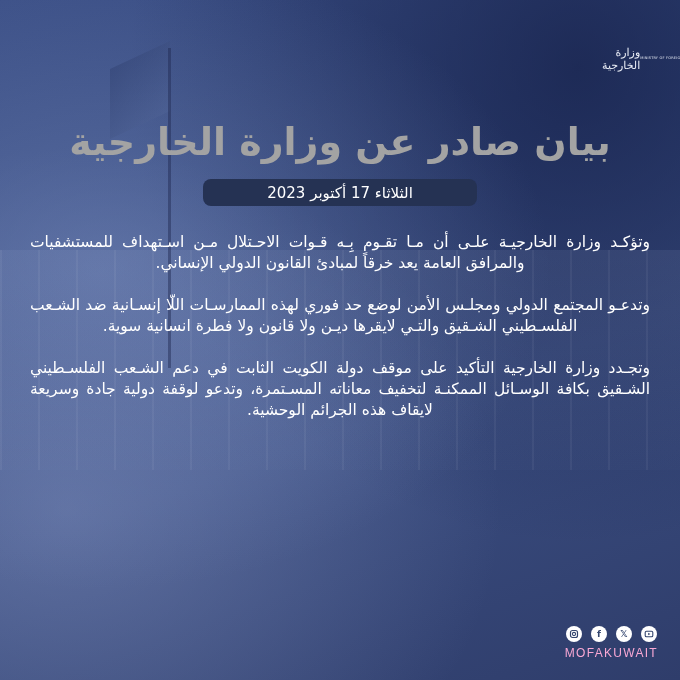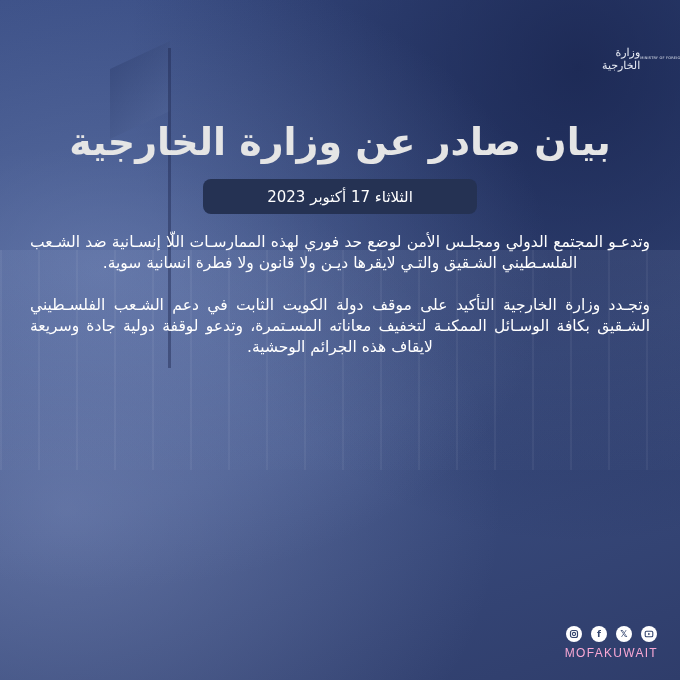--- a/index.html
+++ b/index.html
@@ -42,24 +42,24 @@
       font-family: "DejaVu Serif", serif; font-size: 11px; line-height: 13px;
       color: #e8ecf5; direction: rtl; margin-top: 1px;
     }
     .logo-en { font-size: 3.5px; letter-spacing: 0.2px; color: #dfe4f0; line-height: 5px; white-space: nowrap; }
     .logo-en2 { font-size: 3px; color: #dfe4f0; line-height: 4px; }
 
     .title {
       position: absolute; left: 0; right: 0; top: 117px;
       text-align: center; direction: rtl;
       font-family: "DejaVu Sans", sans-serif;
-      font-size: 38px; font-weight: bold; line-height: 50px; color: #e5e5e5;
+      font-size: 38px; font-weight: bold; line-height: 50px; color: #a3a3a3;
     }
     .date-pill {
-      position: absolute; left: 203px; top: 179px; width: 274px; height: 35px;
+      position: absolute; left: 203px; top: 179px; width: 274px; height: 27px;
       background: #253253; border-radius: 8px;
       display: flex; align-items: center; justify-content: center;
       direction: rtl; font-size: 15px; color: #ffffff;
     }
     .body-text {
       position: absolute; left: 30px; right: 30px; top: 232px;
       direction: rtl; text-align: center;
       font-size: 15.5px; line-height: 21px; color: #ffffff;
     }
     .body-text p { margin-bottom: 21px; text-align: justify; text-align-last: center; }
@@ -105,20 +105,21 @@
   <div class="logo-en2">STATE OF KUWAIT</div>
 </div>
 
 <h1 class="title">بيان صادر عن وزارة الخارجية</h1>
 
 <div class="date-pill">
   <span>الثلاثاء 17 أكتوبر 2023</span>
 </div>
 
 <div class="body-text">
+  <p>وتؤكـد وزارة الخارجيـة علـى أن مـا تقـوم بِـه قـوات الاحـتلال مـن اسـتهداف للمستشفيات والمرافق العامة يعد خرقاً لمبادئ القانون الدولي الإنساني.</p>
   <p>وتدعـو المجتمع الدولي ومجلـس الأمن لوضع حد فوري لهذه الممارسـات اللّا إنسـانية ضد الشـعب الفلسـطيني الشـقيق والتـي لايقرها ديـن ولا قانون ولا فطرة انسانية سوية.</p>
   <p>وتجـدد وزارة الخارجية التأكيد على موقف دولة الكويت الثابت في دعم الشـعب الفلسـطيني الشـقيق بكافة الوسـائل الممكنـة لتخفيف معاناته المسـتمرة، وتدعو لوقفة دولية جادة وسريعة لايقاف هذه الجرائم الوحشية.</p>
 </div>
 
 <div class="social">
   <div class="social-icons">
     <span class="social-icon">
       <svg viewBox="0 0 10 10">
           <rect x="1.5" y="1.5" width="7" height="7" rx="2" fill="none" stroke="#34466f" stroke-width="1.2"></rect>
           <circle cx="5" cy="5" r="1.6" fill="none" stroke="#34466f" stroke-width="1.1"></circle>

